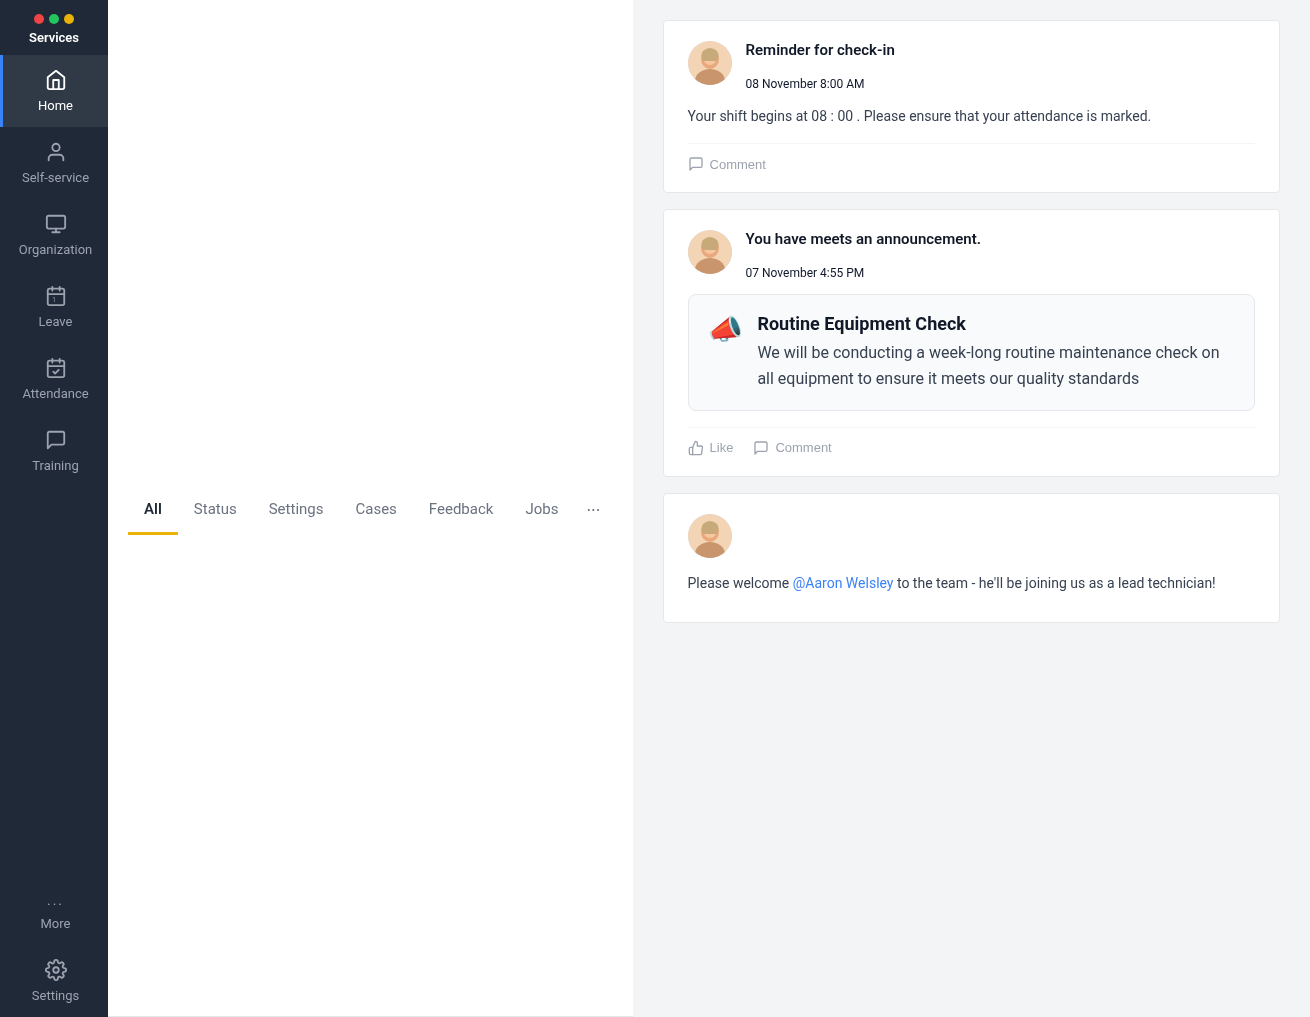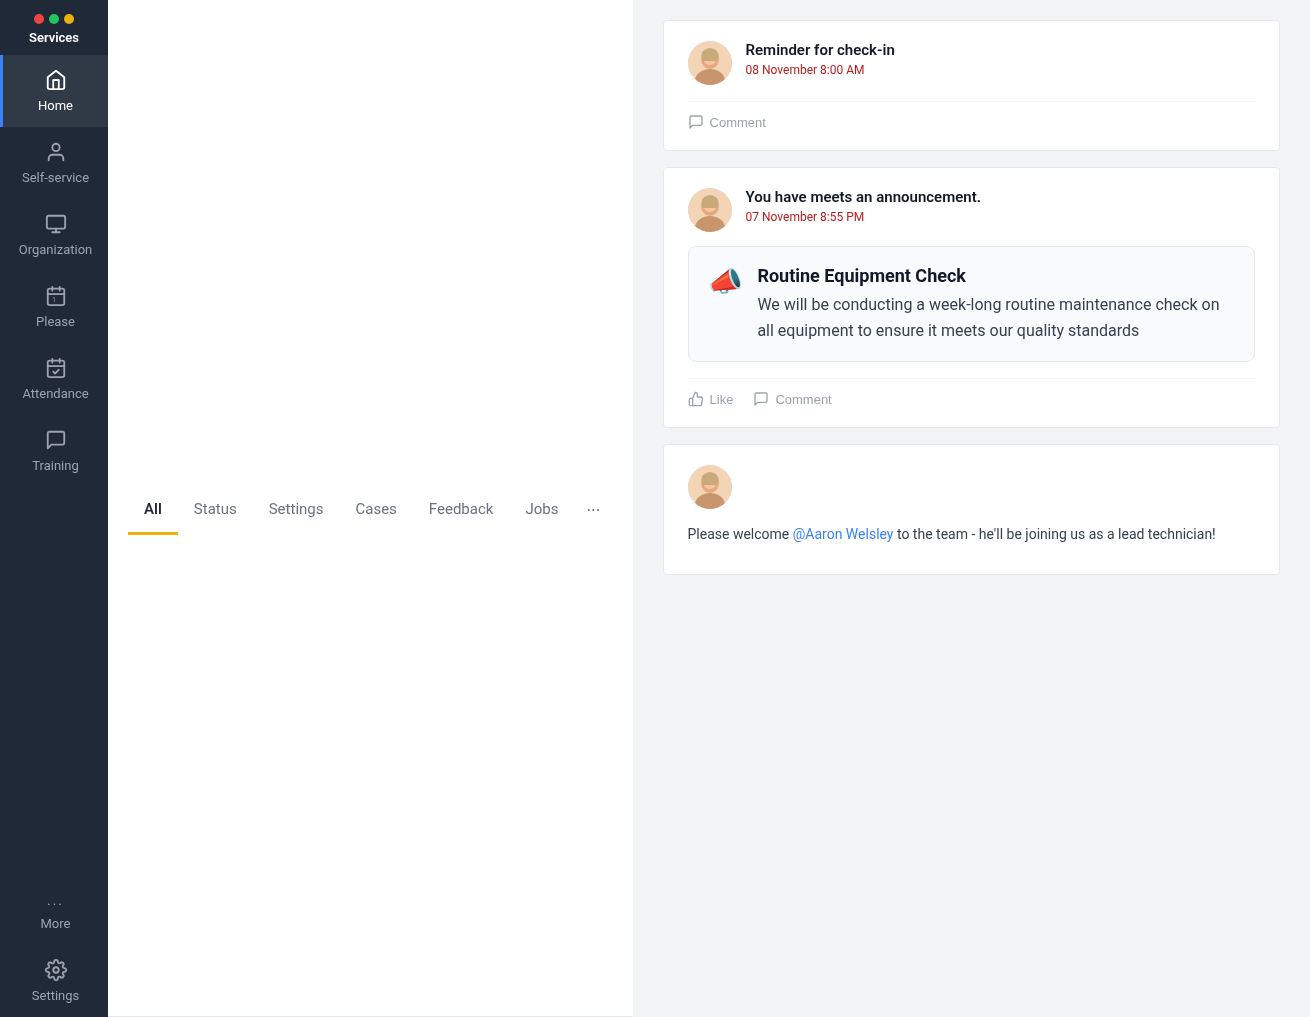--- a/index.html
+++ b/index.html
@@ -142,21 +142,21 @@
       flex-shrink: 0;
       display: flex;
       align-items: center;
       justify-content: center;
     }
     
     .avatar svg { width: 44px; height: 44px; }
 
     .post-meta { display: flex; flex-direction: column; }
     .post-title { font-size: 15px; font-weight: 600; color: #111827; }
-    .post-time { font-size: 12px; color: #b91c1c; margin-top: 4px; }
+    .post-time { font-size: 12px; color: #0f172a; margin-top: 18px; }
 
     .post-body {
       font-size: 14px;
       color: #374151;
       line-height: 1.6;
       margin-bottom: 8px;
     }
 
     .post-actions {
       display: flex;
@@ -243,21 +243,21 @@
   <a class="nav-item">
     <span class="nav-icon">
       <svg width="22" height="22" viewBox="0 0 24 24" fill="none" stroke="currentColor" stroke-width="2" stroke-linecap="round" stroke-linejoin="round">
           <rect x="3" y="4" width="18" height="18" rx="2"></rect>
           <line x1="16" y1="2" x2="16" y2="6"></line>
           <line x1="8" y1="2" x2="8" y2="6"></line>
           <line x1="3" y1="10" x2="21" y2="10"></line>
           <text x="8" y="18" fill="currentColor" stroke="none" font-size="7">1</text>
         </svg>
     </span>
-    <span class="nav-label">Please</span>
+    <span class="nav-label">Leave</span>
   </a>
 
   <a class="nav-item">
     <span class="nav-icon">
       <svg width="22" height="22" viewBox="0 0 24 24" fill="none" stroke="currentColor" stroke-width="2" stroke-linecap="round" stroke-linejoin="round">
           <rect x="3" y="4" width="18" height="18" rx="2"></rect>
           <line x1="16" y1="2" x2="16" y2="6"></line>
           <line x1="8" y1="2" x2="8" y2="6"></line>
           <line x1="3" y1="10" x2="21" y2="10"></line>
           <polyline points="9 16 11 18 15 14"></polyline>
@@ -316,20 +316,21 @@
             <ellipse cx="22" cy="40" rx="15" ry="12" fill="#c8956c"></ellipse>
             <ellipse cx="22" cy="16" rx="7" ry="8" fill="#f5c6a0"></ellipse>
             <path d="M15 20 Q12 14 15 10 Q22 4 29 10 Q32 14 29 20" fill="#c8a97a"></path>
           </svg>
         </div>
         <div class="post-meta">
           <span class="post-title">Reminder for check-in</span>
           <span class="post-time">08 November 8:00 AM</span>
         </div>
       </div>
+      <div class="post-body">Your shift begins at 08 : 00 . Please ensure that your attendance is marked.</div>
       <div class="post-actions">
         <button class="action-btn">
           <svg width="16" height="16" viewBox="0 0 24 24" fill="none" stroke="currentColor" stroke-width="2" stroke-linecap="round" stroke-linejoin="round">
               <path d="M21 15a2 2 0 0 1-2 2H7l-4 4V5a2 2 0 0 1 2-2h14a2 2 0 0 1 2 2z"></path>
             </svg>
           <span>Comment</span>
         </button>
       </div>
     </div>
 
@@ -339,21 +340,21 @@
           <svg width="44" height="44" viewBox="0 0 44 44" xmlns="http://www.w3.org/2000/svg">
             <circle cx="22" cy="22" r="22" fill="#f3d5b5"></circle>
             <ellipse cx="22" cy="18" rx="9" ry="10" fill="#e8a87c"></ellipse>
             <ellipse cx="22" cy="40" rx="15" ry="12" fill="#c8956c"></ellipse>
             <ellipse cx="22" cy="16" rx="7" ry="8" fill="#f5c6a0"></ellipse>
             <path d="M15 20 Q12 14 15 10 Q22 4 29 10 Q32 14 29 20" fill="#c8a97a"></path>
           </svg>
         </div>
         <div class="post-meta">
           <span class="post-title">You have meets an announcement.</span>
-          <span class="post-time">07 November 8:55 PM</span>
+          <span class="post-time">07 November 4:55 PM</span>
         </div>
       </div>
 
       <div class="announcement-box">
         <span class="announce-icon">📣</span>
         <div class="announce-content">
           <div class="announce-title">Routine Equipment Check</div>
           <div class="announce-body">We will be conducting a week-long routine maintenance check on all equipment to ensure it meets our quality standards</div>
         </div>
       </div>

